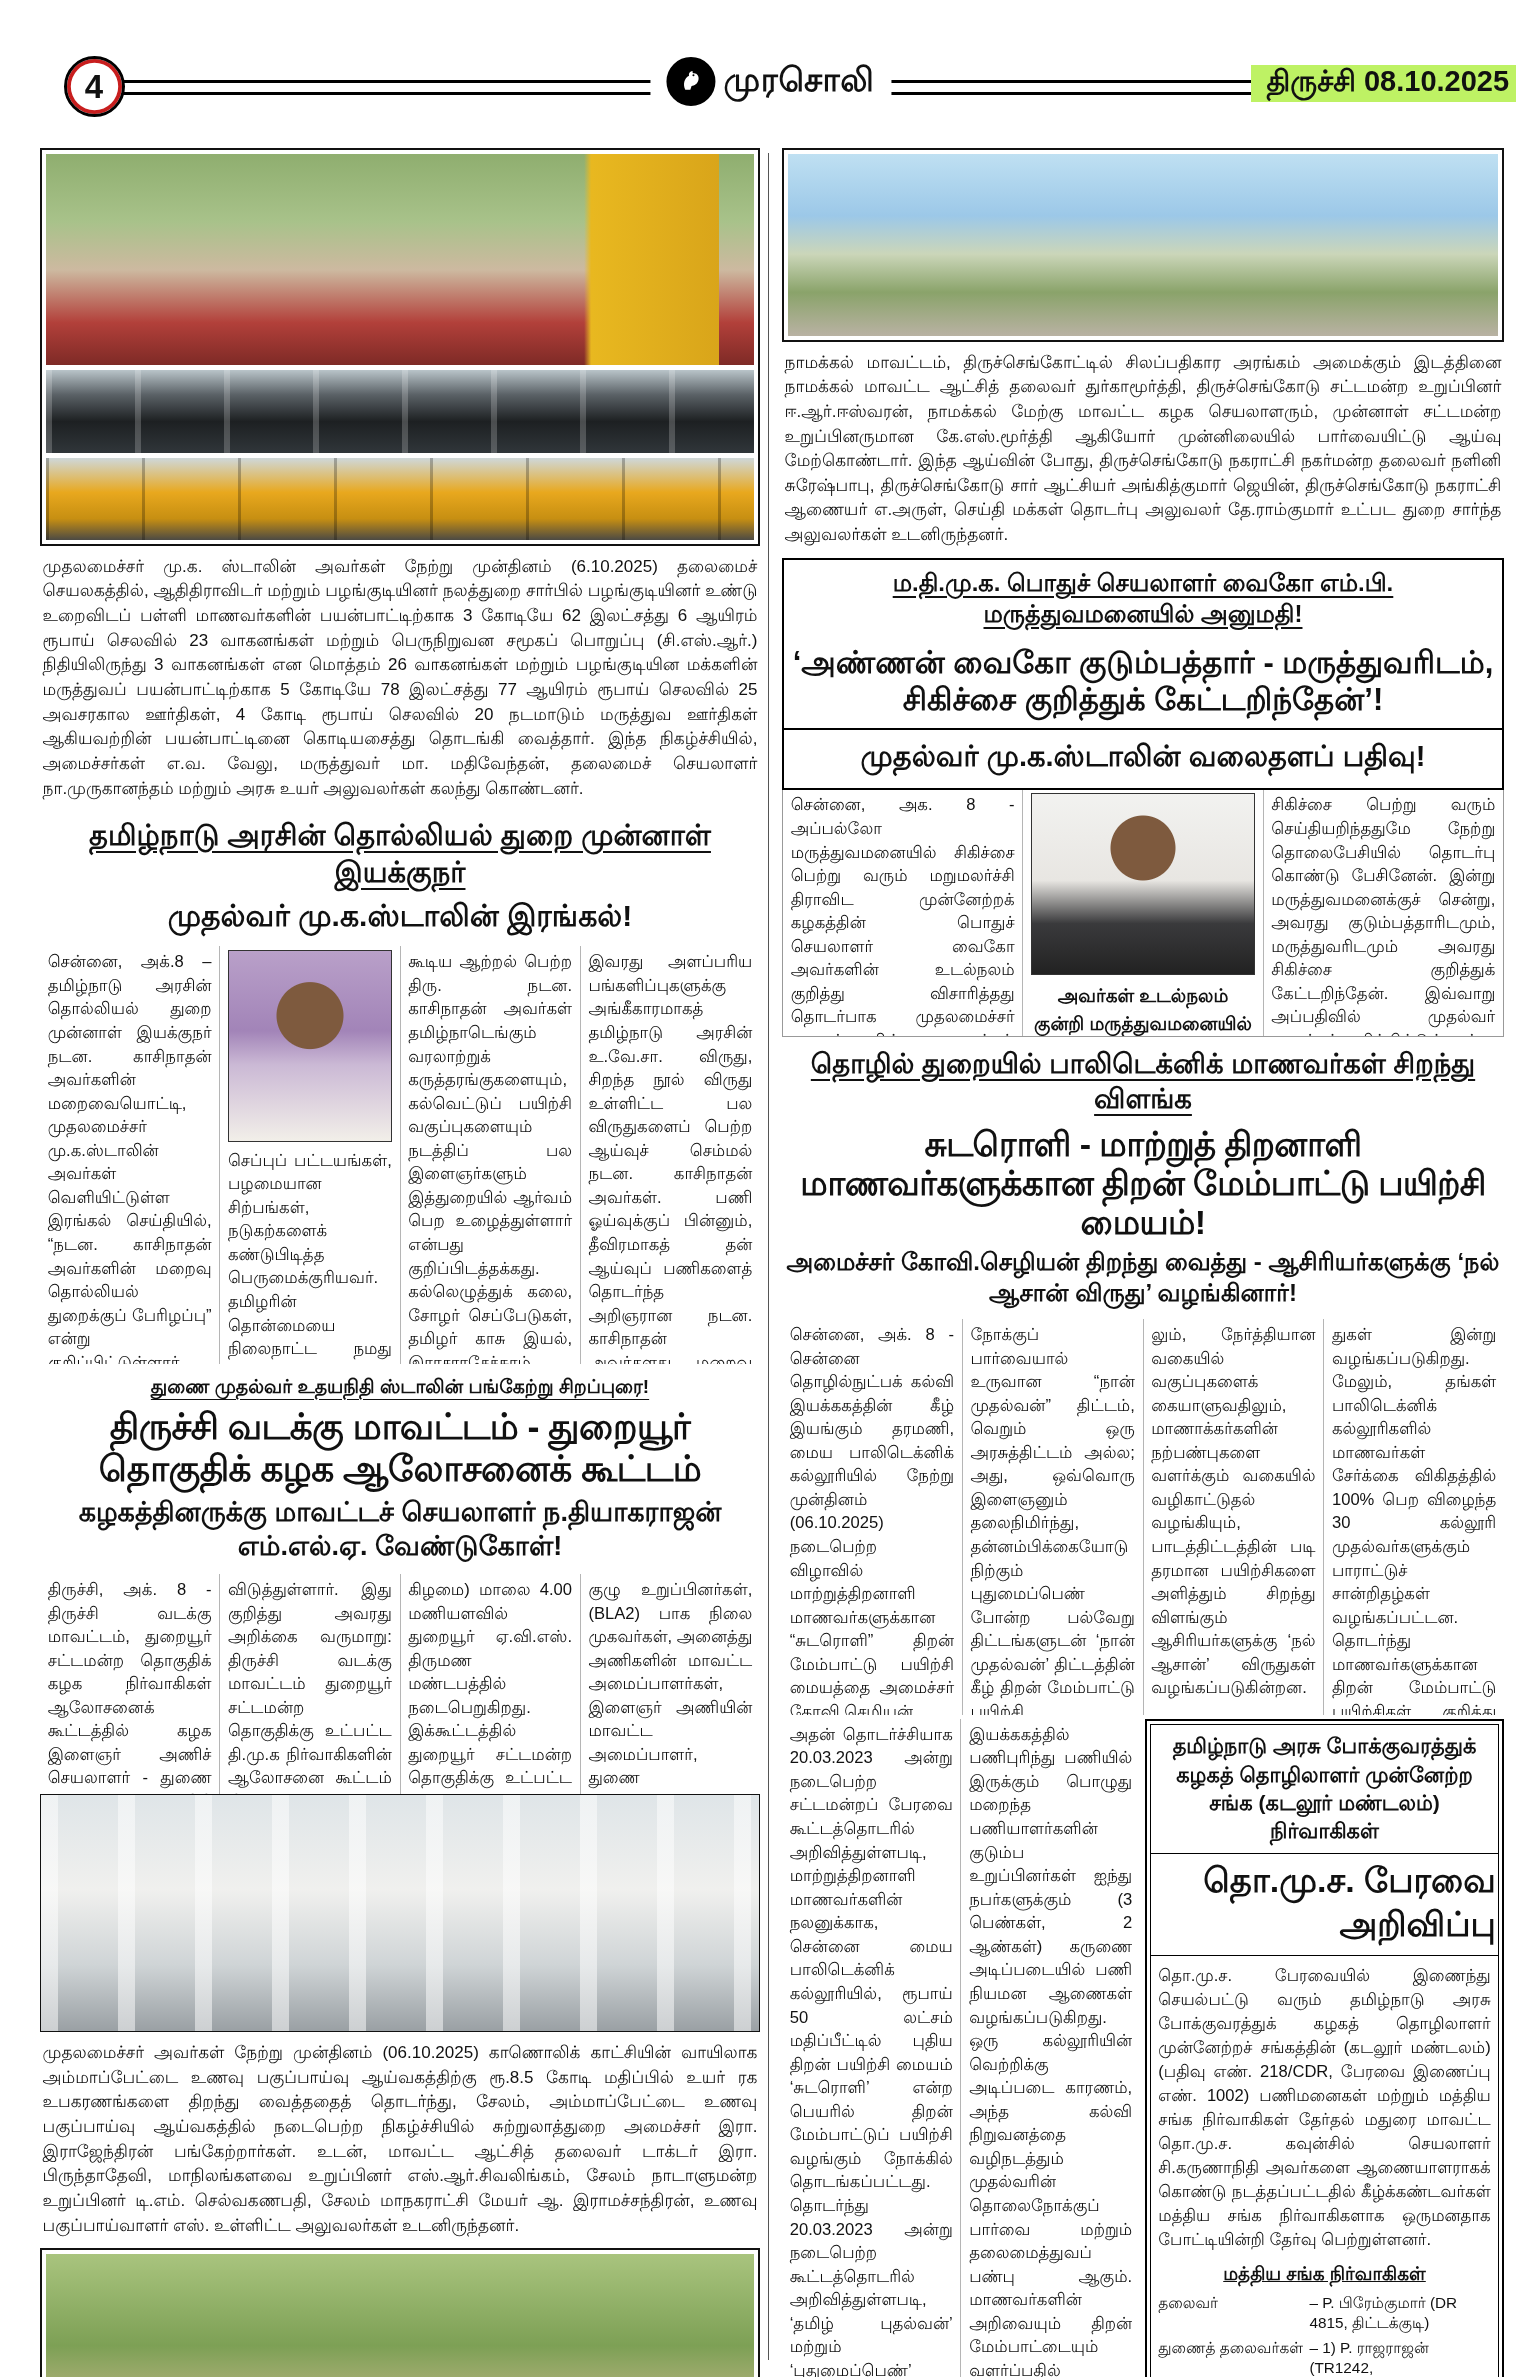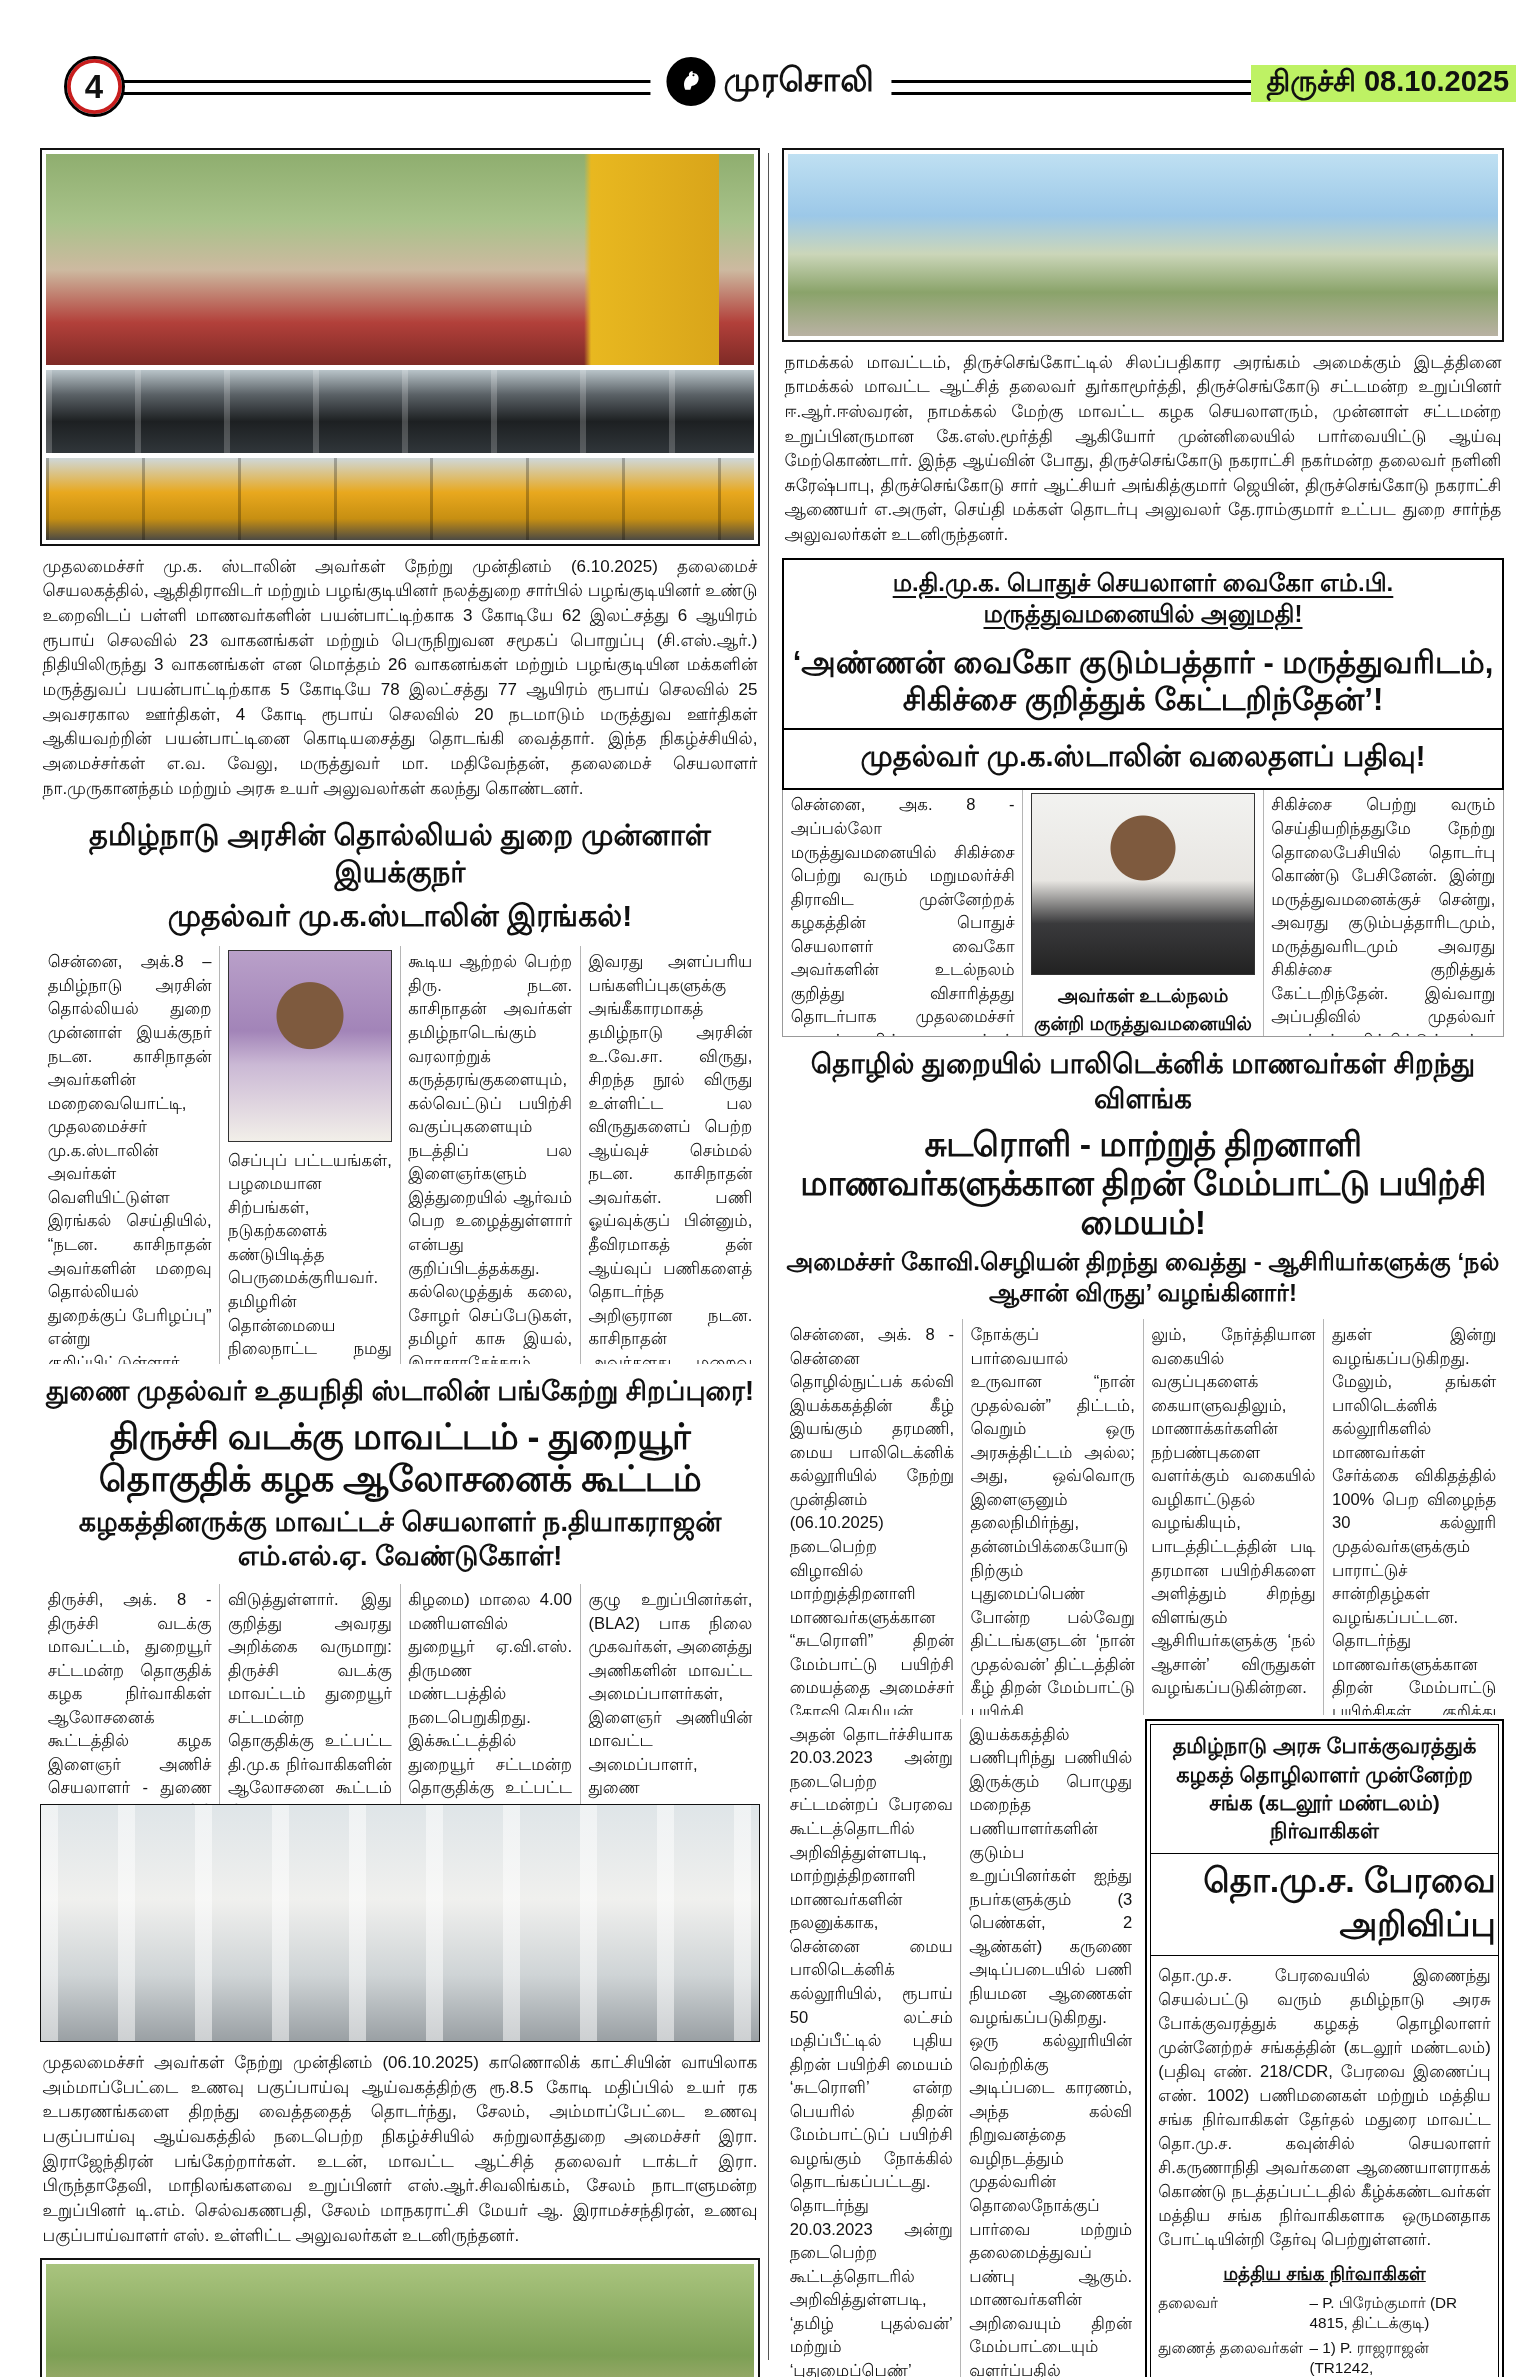--- a/index.html
+++ b/index.html
@@ -23,21 +23,21 @@
   
   .half{position:absolute;top:148px;}
   .half-left{left:40px;width:720px;}
   .half-right{left:782px;width:722px;}
   .vdivider{position:absolute;top:153px;bottom:16.6px;left:768px;width:0;
             border-left:1.9px double #555;}
   
   .frame{border:2.6px solid #111;background:#fff;padding:3.8px;box-sizing:border-box;}
   .photo{width:100%;}
   .cap{font-size:17px;line-height:1.45;text-align:justify;padding:9px 2.6px 6.4px 2.6px;}
-  .kicker{font-size:29px;font-weight:bold;text-align:center;
+  .kicker{font-size:29px;font-weight:bold;text-align:center;text-decoration:underline;
           text-underline-offset:6.4px;margin:11.5px 0 6.4px 0;}
   .hl{font-size:41px;font-weight:900;text-align:center;line-height:1.15;margin:5.1px 0;
       letter-spacing:-0.6px;}
   .sub{font-size:30px;font-weight:bold;text-align:center;margin:6.4px 0 9px 0;}
   .cols{display:flex;gap:0;overflow:hidden;}
   .col{flex:1;padding:3.8px 7.7px;font-size:16.6px;line-height:1.42;text-align:justify;
        border-right:0.6px solid #b5b5b5;overflow:hidden;}
   .col:last-child{border-right:none;}
   .portrait{width:100%;border:1.9px solid #333;box-sizing:border-box;margin-bottom:6.4px;}
   .flowcap{font-size:18.5px;font-weight:bold;text-align:center;line-height:1.5;margin-top:5.1px;}
@@ -127,21 +127,21 @@
         <div class="col">
           <div class="portrait ph-kasinathan"></div>
           <span>செப்புப் பட்டயங்கள், பழமையான சிற்பங்கள், நடுகற்களைக் கண்டுபிடித்த பெருமைக்குரியவர். தமிழரின் தொன்மையை நிலைநாட்ட நமது திராவிட மாடல் அரசு ஆற்றி வரும் பணிகளுக்கு முன்னோடியாகப் பூம்புகார் ஆழ்கடலாய்வு உள்ளிட்ட பல ஆய்வுகளைச் செய்தவர். வட்டெழுத்துக் கல்வெட்டுகளைச் சரளமாகப் படிக்கக்</span>
         </div>
         <div class="col">கூடிய ஆற்றல் பெற்ற திரு. நடன. காசிநாதன் அவர்கள் தமிழ்நாடெங்கும் வரலாற்றுக் கருத்தரங்குகளையும், கல்வெட்டுப் பயிற்சி வகுப்புகளையும் நடத்திப் பல இளைஞர்களும் இத்துறையில் ஆர்வம் பெற உழைத்துள்ளார் என்பது குறிப்பிடத்தக்கது. கல்லெழுத்துக் கலை, சோழர் செப்பேடுகள், தமிழர் காசு இயல், இராசராசேச்சுரம் முதலிய பல தமிழ் நூல்களையும், Under Sea Exploration off the Shore of Poompuhar, The Metropolis of the Medieval Cholas முதலிய ஏராளமான ஆங்கில நூல்களையும் எழுதியதோடு, பல நூல்களைப் பதிப்பித்து, தொல்லியல் ஆய்வுத் துறைக்கு மிகப் பெரும் பங்களிப்பை ஆற்றியவர் திரு. நடன. காசிநாதன் அவர்கள்.</div>
         <div class="col">இவரது அளப்பரிய பங்களிப்புகளுக்கு அங்கீகாரமாகத் தமிழ்நாடு அரசின் உ.வே.சா. விருது, சிறந்த நூல் விருது உள்ளிட்ட பல விருதுகளைப் பெற்ற ஆய்வுச் செம்மல் நடன. காசிநாதன் அவர்கள். பணி ஓய்வுக்குப் பின்னும், தீவிரமாகத் தன் ஆய்வுப் பணிகளைத் தொடர்ந்த அறிஞரான நடன. காசிநாதன் அவர்களது மறைவு தொல்லியல் துறைக்குப் பேரிழப்பு. அன்னாரை இழந்து வாடும் அவரது குடும்பத்தார், அறிஞர் பெருமக்கள், மாணவர்கள் உள்ளிட்ட அனைவருக்கும் எனது ஆழ்ந்த இரங்கலைத் தெரிவித்துக் கொள்கிறேன். இவ்வாறு முதல்வர் அவர்கள் தனது இரங்கல் செய்தியில் குறிப்பிட்டுள்ளார்.</div>
       </div>
     </div>
 
     <div>
-      <div class="kicker" style="font-size:27px;">துணை முதல்வர் உதயநிதி ஸ்டாலின் பங்கேற்று சிறப்புரை!</div>
+      <div class="kicker" style="font-size:19px;">துணை முதல்வர் உதயநிதி ஸ்டாலின் பங்கேற்று சிறப்புரை!</div>
       <div class="hl" style="font-size:36px;">திருச்சி வடக்கு மாவட்டம் - துறையூர் தொகுதிக் கழக ஆலோசனைக் கூட்டம்</div>
       <div class="sub" style="font-size:27px;margin-top:8px;">கழகத்தினருக்கு மாவட்டச் செயலாளர் ந.தியாகராஜன் எம்.எல்.ஏ. வேண்டுகோள்!</div>
       <div class="cols" style="height:220px;">
         <div class="col">திருச்சி, அக். 8 - திருச்சி வடக்கு மாவட்டம், துறையூர் சட்டமன்ற தொகுதிக் கழக நிர்வாகிகள் ஆலோசனைக் கூட்டத்தில் கழக இளைஞர் அணிச் செயலாளர் - துணை முதல்வர் உதயநிதி ஸ்டாலின் அவர்கள் பங்கேற்று ஆலோசானை வழங்கி சிறப்புரையாற்றுகிறார். இதில் கழகத்தினர் கலந்துகொள்ள வேண்டுமாய் மாவட்டச் செயலாளர் ந.தியாகராஜன் எம்.எல்.ஏ. வேண்டுகோள்</div>
         <div class="col">விடுத்துள்ளார். இது குறித்து அவரது அறிக்கை வருமாறு: திருச்சி வடக்கு மாவட்டம் துறையூர் சட்டமன்ற தொகுதிக்கு உட்பட்ட தி.மு.க நிர்வாகிகளின் ஆலோசனை கூட்டம் தி.மு.க இளைஞர் அணி செயலாளரும், தமிழகத்தின் துணை முதலமைச்சருமான உதயநிதி ஸ்டாலின் அவர்கள் தலைமையில் நாளை (09.10.2025 - வியாழக்</div>
         <div class="col">கிழமை) மாலை 4.00 மணியளவில் துறையூர் ஏ.வி.எஸ். திருமண மண்டபத்தில் நடைபெறுகிறது. இக்கூட்டத்தில் துறையூர் சட்டமன்ற தொகுதிக்கு உட்பட்ட மாவட்ட கழக நிர்வாகிகள், ஒன்றிய, நகர, பேரூர் கழக நிர்வாகிகள், வட்ட கழக செயலாளர்கள், கிளைக்கழக செயலாளர்கள், சட்டமன்ற உறுப்பினர்கள், தலைமைச் செயற்</div>
         <div class="col">குழு உறுப்பினர்கள், (BLA2) பாக நிலை முகவர்கள், அனைத்து அணிகளின் மாவட்ட அமைப்பாளர்கள், இளைஞர் அணியின் மாவட்ட அமைப்பாளர், துணை அமைப்பாளர்கள், உள்ளிட்ட அனைவரும் தவறாது கலந்து கொள்ள வேண்டுமென கேட்டுக்கொள்கிறேன். இவ்வாறு மாவட்டச் செயலாளர் ந.தியாகராஜ் எம்.எல்.ஏ. அறிக்கையில் கேட்டுள்ளார்.</div>
       </div>
     </div>
 

